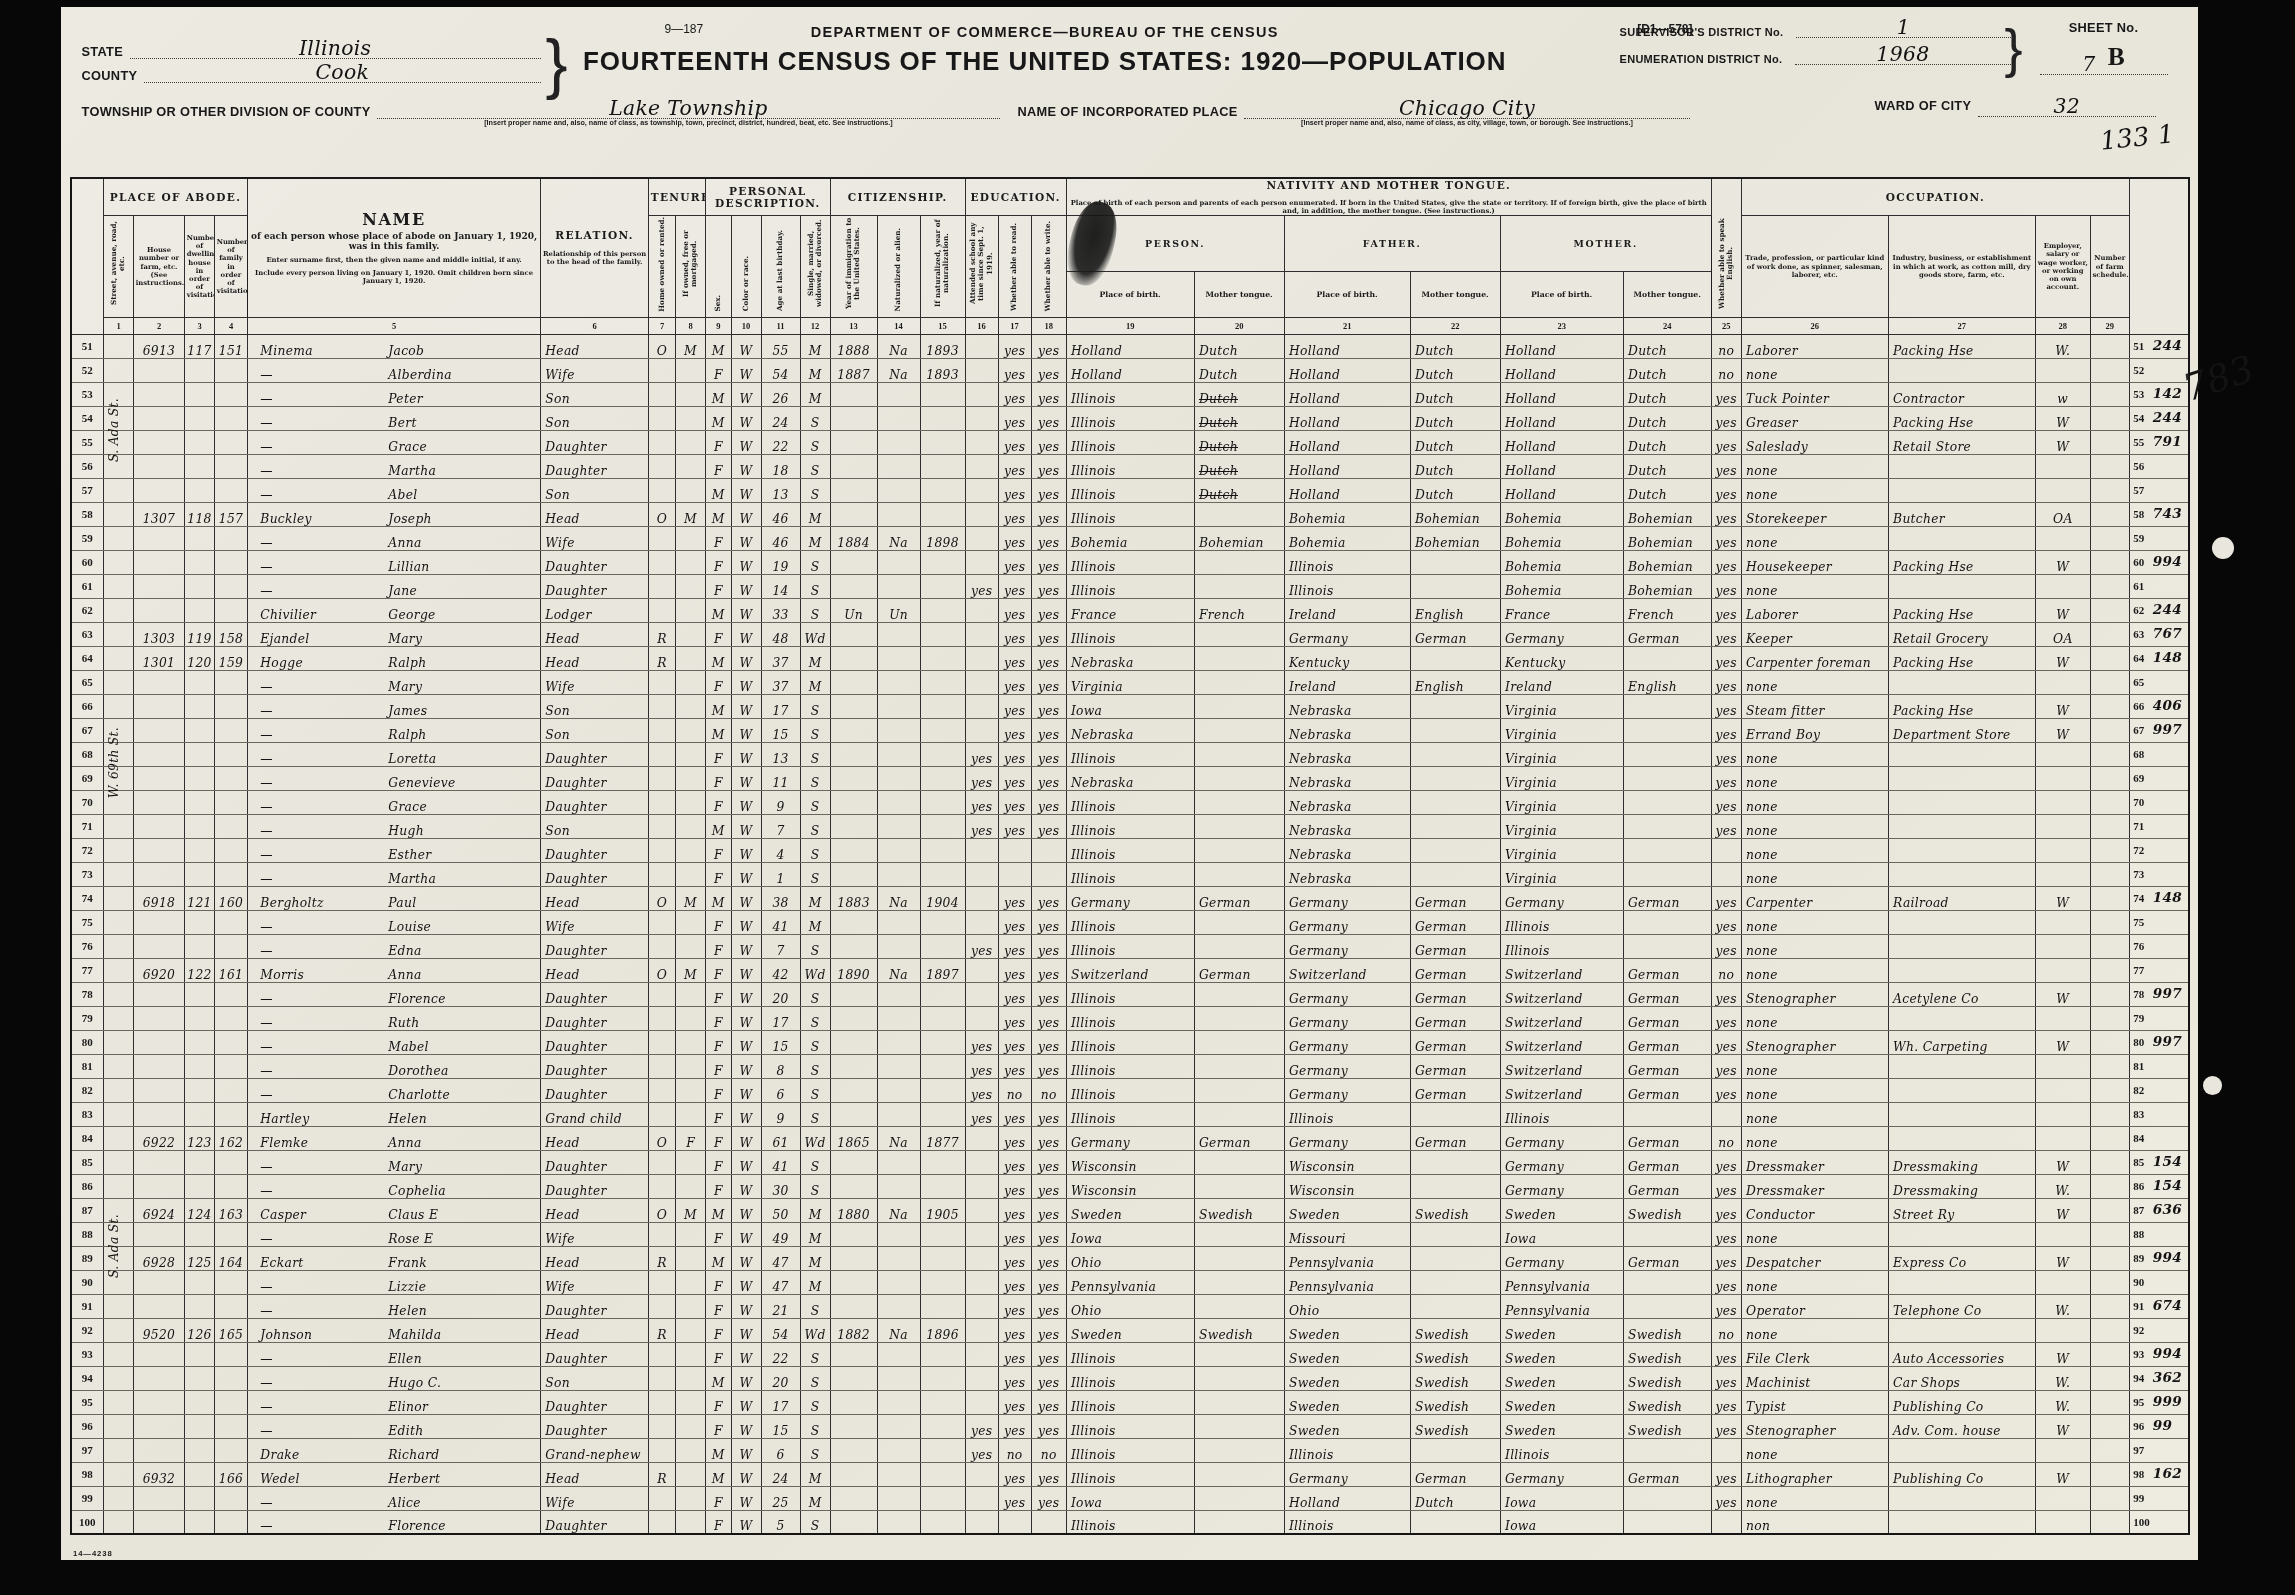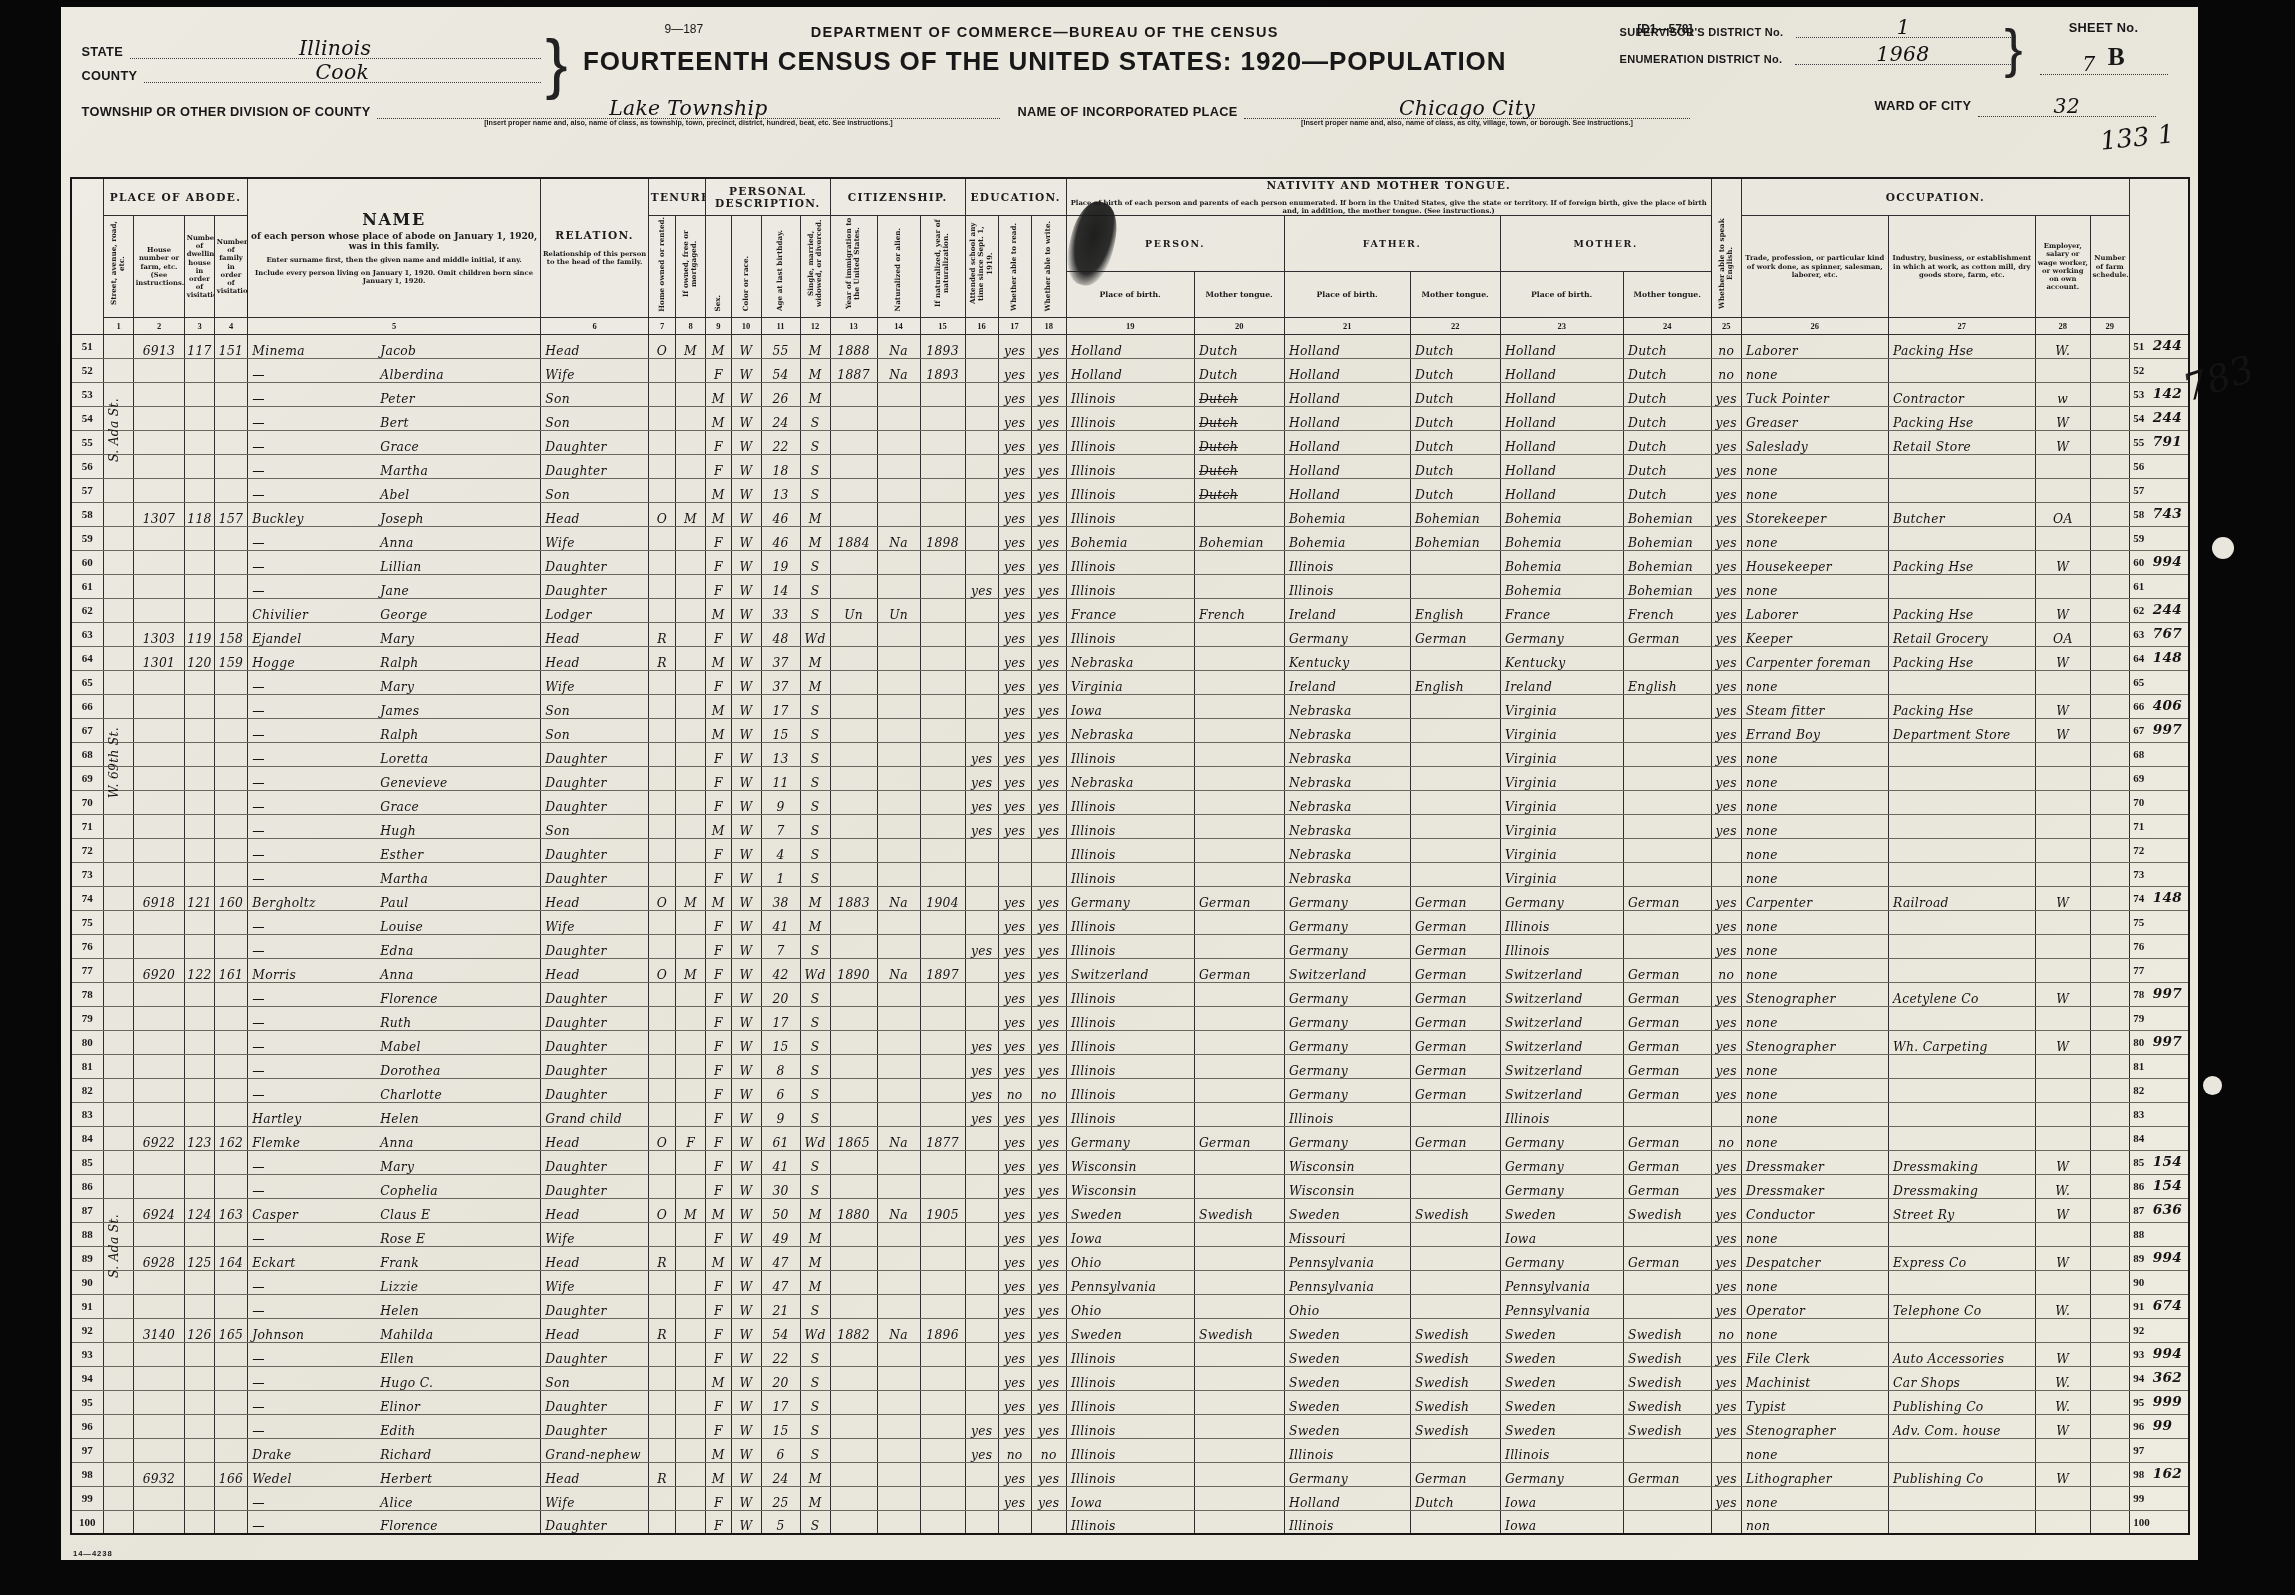--- a/index.html
+++ b/index.html
@@ -76,21 +76,21 @@
   tbody tr { height:24px; }
   tbody td { font-size:12px; text-align:center; vertical-align:bottom;
              border-bottom:0.9px solid #6a675f; border-top:none; }
   tbody td.tl { text-align:left; padding-left:4.3px; }
   tbody td .hw { font-size:12.3px; white-space:nowrap; }
   td.ln { font-family:"Liberation Serif",serif; font-weight:700; font-size:11px;
           text-align:center; background:rgba(255,255,255,.10); vertical-align:middle; }
   td.lnr { position:relative; overflow:visible; text-align:left; padding-left:3.4px; }
   td.lnr .code { position:absolute; left:23px; top:1.7px; font-size:13.6px; }
   .namecell { display:table-cell; }
-  .namecell .sur { display:inline-block; min-width:128px; }
+  .namecell .sur { display:inline-block; min-width:128px;margin-left:8px; }
   .namecell .giv { display:inline-block; }
   .stcell { position:relative; overflow:visible; }
   .street-label { position:absolute; left:2.6px; bottom:-56px; writing-mode:vertical-rl;
                   transform:rotate(180deg); white-space:nowrap; font-size:12px; z-index:5; }
   table { border:2.1px solid #151515; }
 
   .blot { position:absolute; left:47.2%; top:24px; width:44px; height:85px;
           background:radial-gradient(ellipse at 50% 40%, #0d0d0d 0%, #1c1c1c 55%, rgba(30,30,30,0) 78%);
           transform:rotate(14deg); border-radius:45%; opacity:.92; z-index:6; }
 
@@ -1646,21 +1646,21 @@
               <td class="gb"><span class="hw">yes</span></td>
               <td class="gb tl"><span class="hw">Operator</span></td>
               <td class="tl"><span class="hw">Telephone Co</span></td>
               <td><span class="hw">W.</span></td>
               <td><span class="hw"></span></td>
               <td class="ln lnr gb"><span>91</span><span class="hw code">674</span></td>
             </tr>
             <tr>
               <td class="ln">92</td>
               <td class="stcell"></td>
-              <td><span class="hw">3140</span></td>
+              <td><span class="hw">9520</span></td>
               <td><span class="hw">126</span></td>
               <td><span class="hw">165</span></td>
               <td class="gb tl namecell"><span class="hw sur">Johnson</span><span class="hw giv">Mahilda</span></td>
               <td class="gb tl"><span class="hw">Head</span></td>
               <td class="gb"><span class="hw">R</span></td>
               <td><span class="hw"></span></td>
               <td class="gb"><span class="hw">F</span></td>
               <td><span class="hw">W</span></td>
               <td><span class="hw">54</span></td>
               <td><span class="hw">Wd</span></td>

